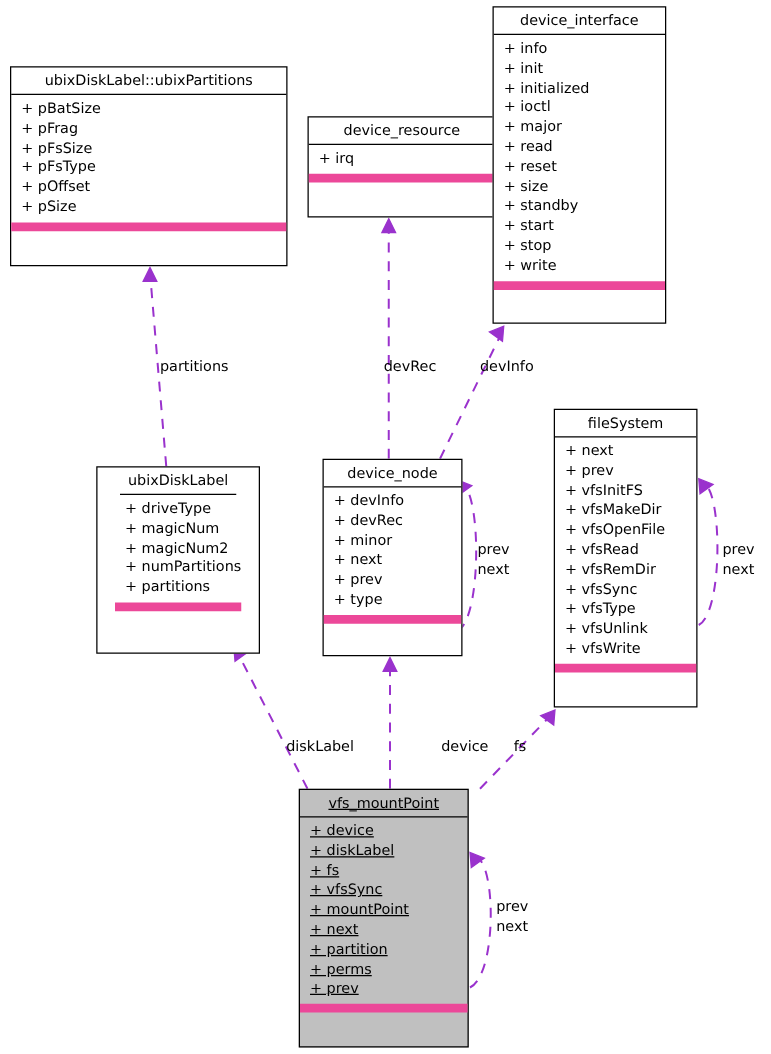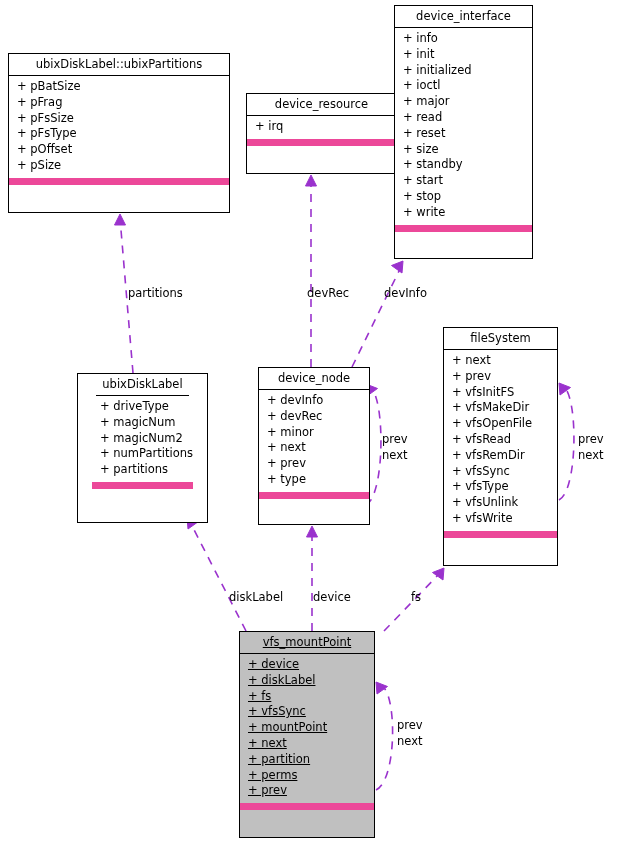--- a/index.html
+++ b/index.html
@@ -230,19 +230,19 @@
 
   <div id="label-layer">
       <div class="edge-label" style="left: 128px; top: 286px;">partitions</div>
       <div class="edge-label" style="left: 307px; top: 286px;">devRec</div>
       <div class="edge-label" style="left: 384px; top: 286px;">devInfo</div>
       <div class="edge-label" style="left: 382px; top: 432px;">prev</div>
       <div class="edge-label" style="left: 382px; top: 448px;">next</div>
       <div class="edge-label" style="left: 578px; top: 432px;">prev</div>
       <div class="edge-label" style="left: 578px; top: 448px;">next</div>
       <div class="edge-label" style="left: 229px; top: 590px;">diskLabel</div>
-      <div class="edge-label" style="left: 313px; top: 590px;">device</div>
+      <div class="edge-label" style="left: 313px; top: 590px; padding-left: 40px;">device</div>
       <div class="edge-label" style="left: 411px; top: 590px;">fs</div>
       <div class="edge-label" style="left: 397px; top: 718px;">prev</div>
       <div class="edge-label" style="left: 397px; top: 734px;">next</div>
     </div>
 
 </div>
 
 </body></html>

